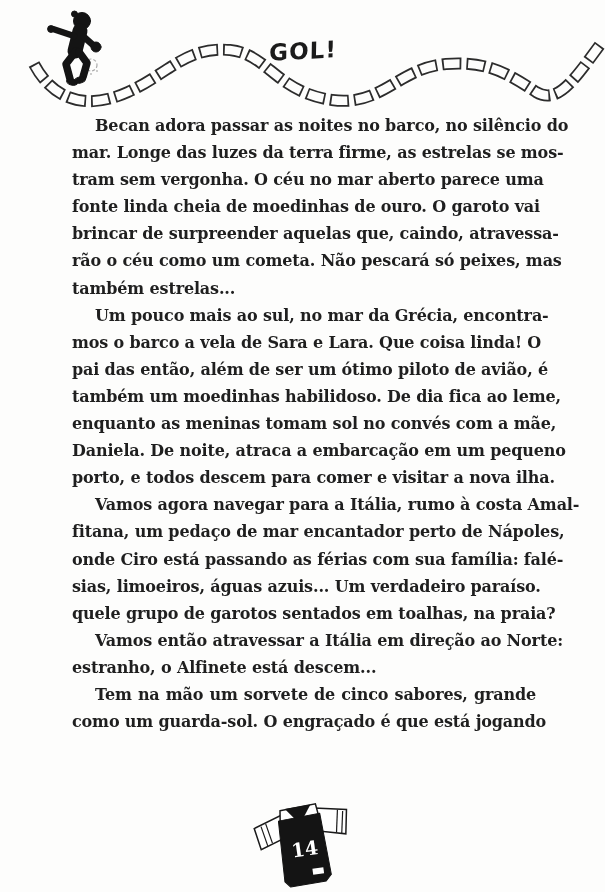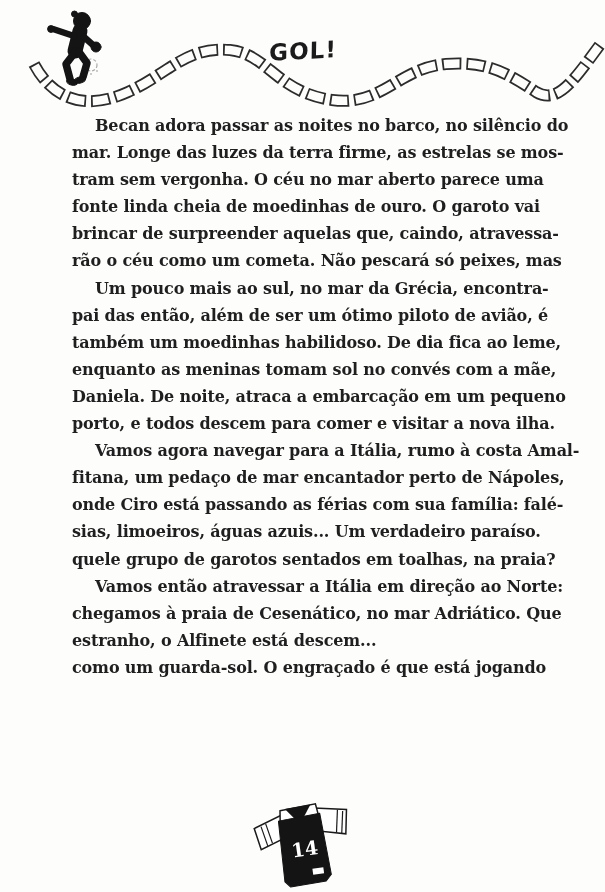--- a/index.html
+++ b/index.html
@@ -91,44 +91,46 @@
   <span class="page-title">GOL!</span>
 
   <main class="body-text">
     <div>
       <div class="line indent">Becan adora passar as noites no barco, no silêncio do</div>
       <div class="line">mar. Longe das luzes da terra firme, as estrelas se mos-</div>
       <div class="line">tram sem vergonha. O céu no mar aberto parece uma</div>
       <div class="line">fonte linda cheia de moedinhas de ouro. O garoto vai</div>
       <div class="line">brincar de surpreender aquelas que, caindo, atravessa-</div>
       <div class="line">rão o céu como um cometa. Não pescará só peixes, mas</div>
+      <div class="line last">também estrelas...</div>
     </div>
     <div>
       <div class="line indent">Um pouco mais ao sul, no mar da Grécia, encontra-</div>
+      <div class="line">mos o barco a vela de Sara e Lara. Que coisa linda! O</div>
       <div class="line">pai das então, além de ser um ótimo piloto de avião, é</div>
       <div class="line">também um moedinhas habilidoso. De dia fica ao leme,</div>
       <div class="line">enquanto as meninas tomam sol no convés com a mãe,</div>
       <div class="line">Daniela. De noite, atraca a embarcação em um pequeno</div>
       <div class="line last">porto, e todos descem para comer e visitar a nova ilha.</div>
     </div>
     <div>
       <div class="line indent">Vamos agora navegar para a Itália, rumo à costa Amal-</div>
       <div class="line">fitana, um pedaço de mar encantador perto de Nápoles,</div>
       <div class="line">onde Ciro está passando as férias com sua família: falé-</div>
       <div class="line last">sias, limoeiros, águas azuis... Um verdadeiro paraíso.</div>
     </div>
     <div>
       <div class="line last">quele grupo de garotos sentados em toalhas, na praia?</div>
     </div>
     <div>
       <div class="line indent">Vamos então atravessar a Itália em direção ao Norte:</div>
-      <div class="line">chegamos à praia de Cesenático, no mar Adriático. Que</div>
       <div class="line last">estranho, o Alfinete está descem...</div>
     </div>
     <div>
+      <div class="line indent">Tem na mão um sorvete de cinco sabores, grande</div>
       <div class="line">como um guarda-sol. O engraçado é que está jogando</div>
     </div>
   </main>
 
   <div class="page-footer">
     <svg width="112" height="102" viewBox="0 0 112 102">
       <g transform="rotate(-8 56 50)">
 
         <polygon points="10,34 40,24 44,46 14,56" fill="#ffffff" stroke="#1a1a1a" stroke-width="1.5"></polygon>
         <line x1="17" y1="33" x2="21" y2="53" stroke="#1a1a1a" stroke-width="1.2"></line>

